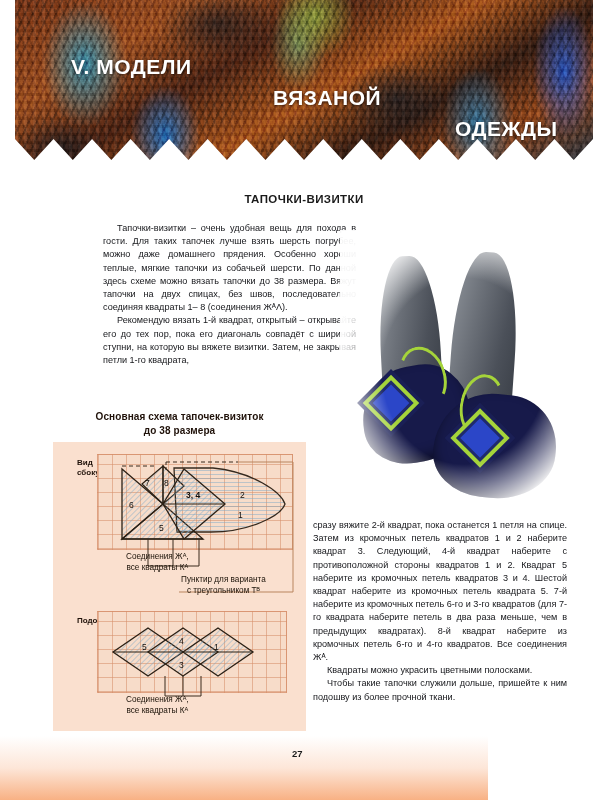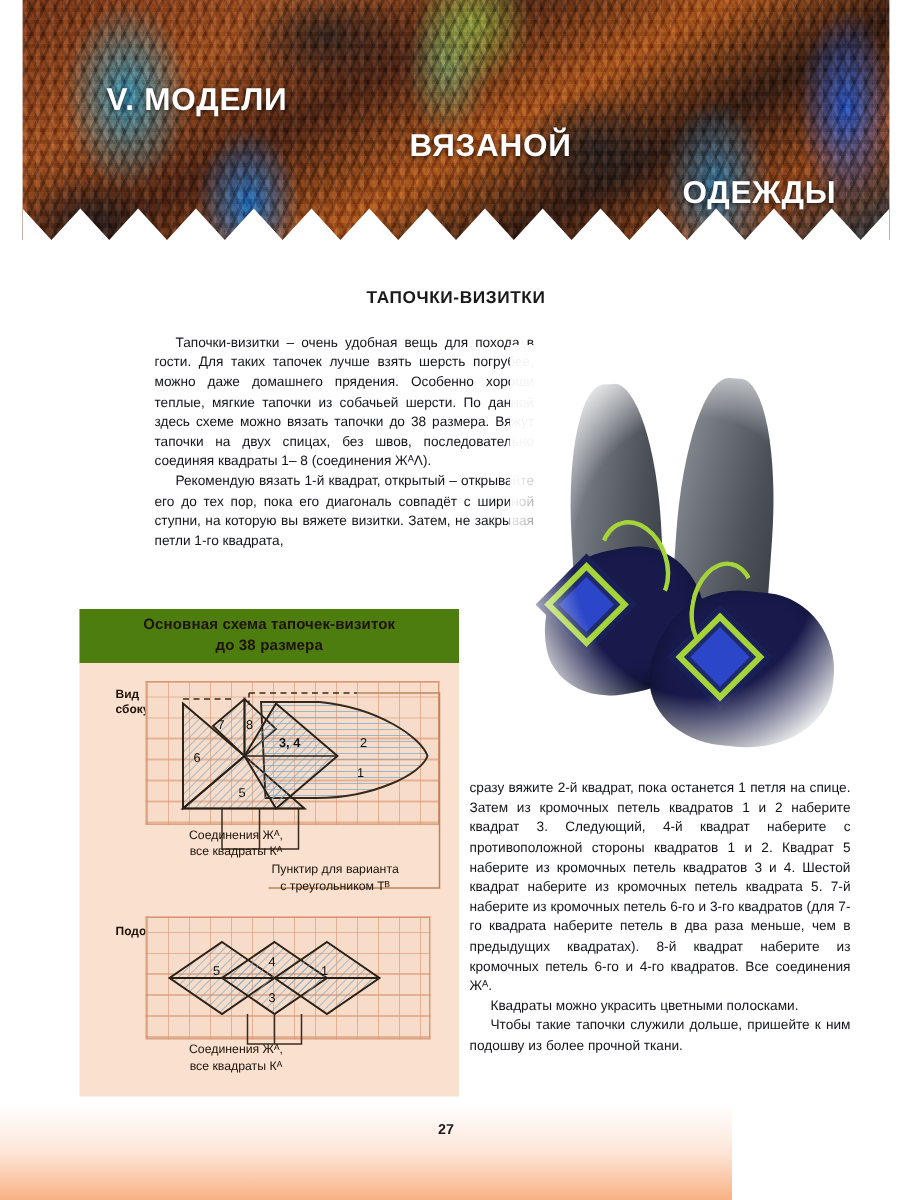--- a/index.html
+++ b/index.html
@@ -168,21 +168,21 @@
 
   
   .schema {
     position: absolute;
     left: 53px; top: 406px;
     width: 253px; height: 325px;
     background: #fae0cf;
   }
   .schema-head {
     width: 100%; height: 36px;
-    background: #4d7c0f;
+    background: #ffffff;
     color: #20120a;
     font-size: 10px; font-weight: bold;
     text-align: center;
     padding-top: 4px;
     line-height: 13.5px;
     letter-spacing: .1px;
   }
   .grid-box {
     position: absolute;
     background:

